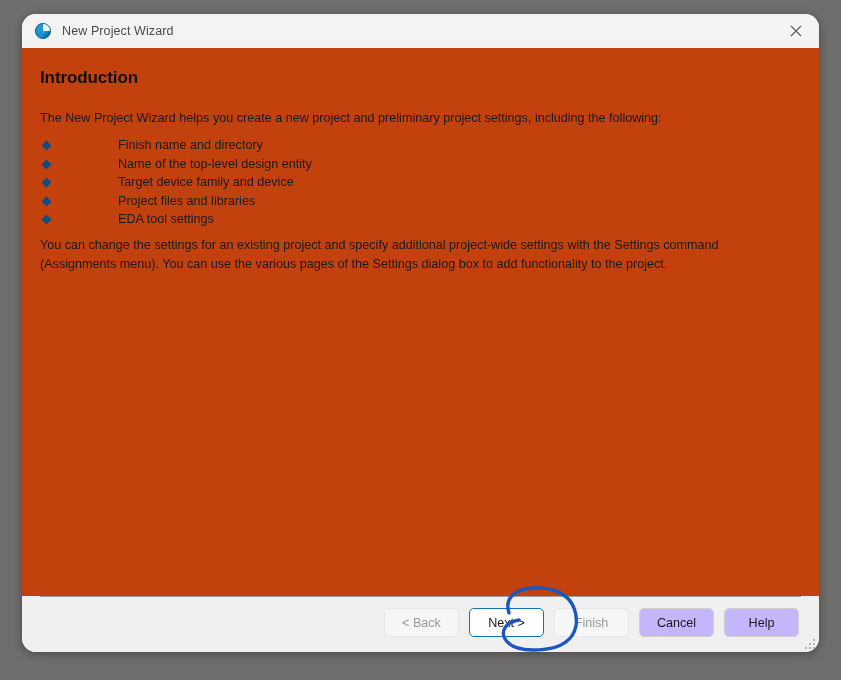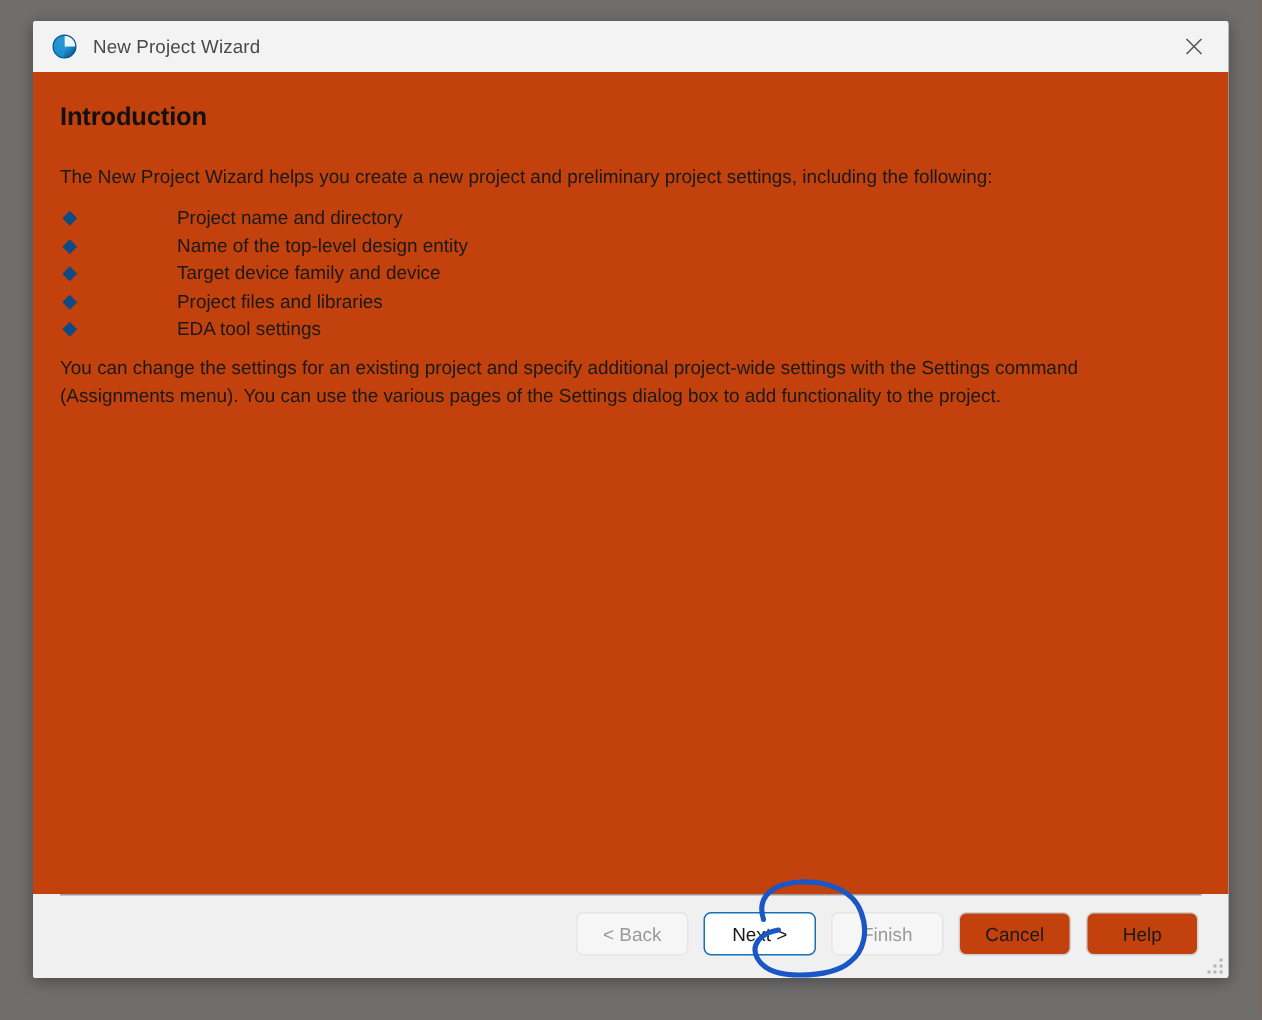--- a/index.html
+++ b/index.html
@@ -19,21 +19,21 @@
   }
 
   
   .window {
     position: absolute;
     left: 22px;
     top: 14px;
     width: 797px;
     height: 638px;
     background: #f0f0f0;
-    border-radius: 2px;
+    border-radius: 14px;
     box-shadow: 0 2px 10px rgba(0,0,0,0.35);
     overflow: hidden;
     display: flex;
     flex-direction: column;
   }
 
   
   .titlebar {
     position: relative;
     height: 34px;
@@ -173,21 +173,21 @@
     right: 20px;
     top: 12px;
     display: flex;
     gap: 10px;
   }
   .btn {
     min-width: 75px;
     height: 29px;
     border: 1px solid #d0d0d0;
     border-radius: 5px;
-    background: #c2410c;
+    background: #c4b5fd;
     color: #1a1a1a;
     font-family: "Liberation Sans", sans-serif;
     font-size: 12.6px;
     display: flex;
     align-items: center;
     justify-content: center;
     padding: 0 14px;
     cursor: default;
     white-space: nowrap;
   }
@@ -258,21 +258,21 @@
 
     <div class="content">
 
       <div class="page-title">Introduction</div>
 
       <div class="intro-text">The New Project Wizard helps you create a new project and preliminary project settings, including the following:</div>
 
       <ul class="bullet-list">
         <li>
           <span class="bullet-diamond"></span>
-          <span>Project name and directory</span>
+          <span>Finish name and directory</span>
         </li>
         <li>
           <span class="bullet-diamond"></span>
           <span>Name of the top-level design entity</span>
         </li>
         <li>
           <span class="bullet-diamond"></span>
           <span>Target device family and device</span>
         </li>
         <li>

